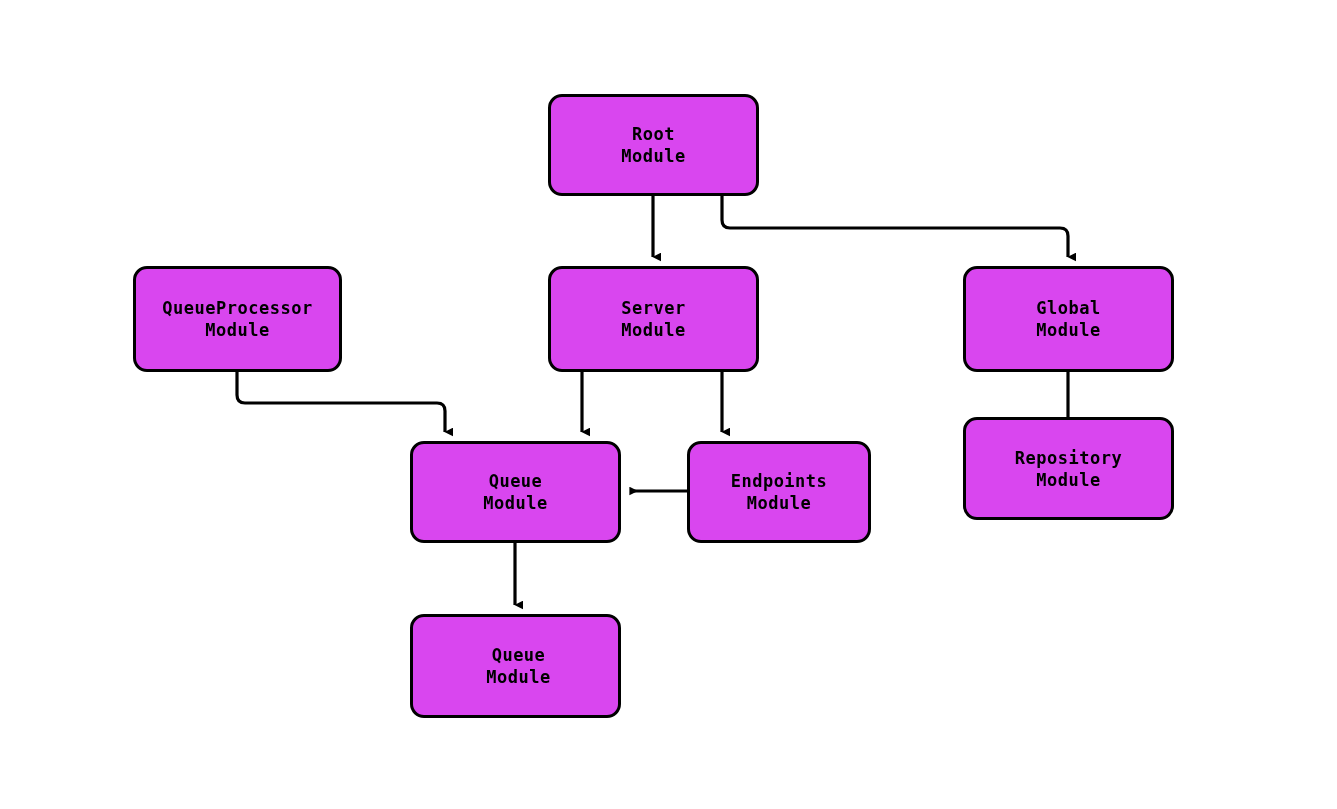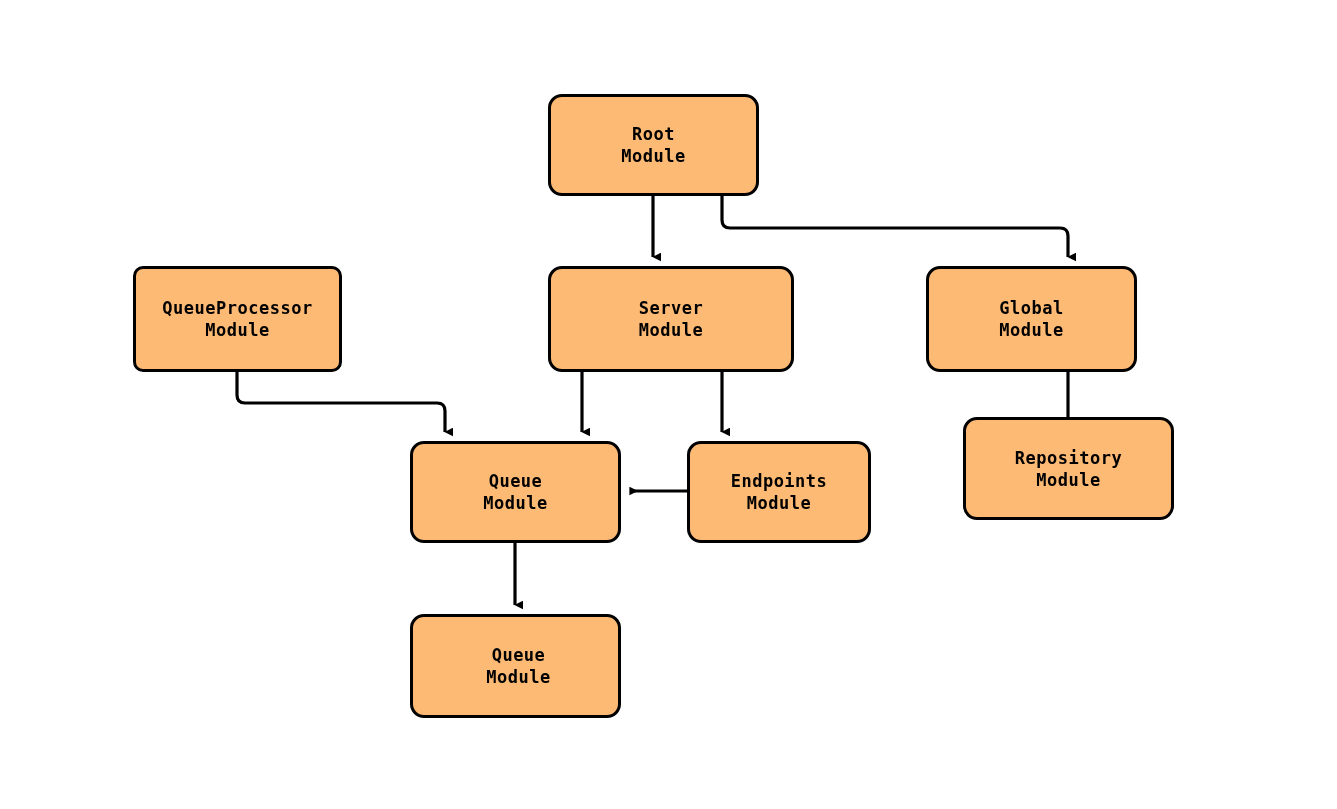--- a/index.html
+++ b/index.html
@@ -24,21 +24,21 @@
     position: absolute;
     left: 0;
     top: 0;
     width: 1337px;
     height: 809px;
     pointer-events: none;
   }
   .node {
     position: absolute;
     box-sizing: border-box;
-    background: #fdba74;
+    background: #d946ef;
     border: 3px solid #000000;
     border-radius: 14px;
     display: flex;
     flex-direction: column;
     align-items: center;
     justify-content: center;
     z-index: 2;
   }
   .node-label {
     font-family: "DejaVu Sans Mono", "Liberation Mono", monospace;
@@ -84,31 +84,31 @@
 
       <path d="M 515 543 L 515 605" marker-end="url(#arrowhead-down)"></path>
     </g>
   </svg>
 
   <div class="node" style="left:548px; top:94px; width:211px; height:102px;">
     <div class="node-label">Root</div>
     <div class="node-label">Module</div>
   </div>
 
-  <div class="node" style="left:133px; top:266px; width:209px; height:106px;border-radius:10px;">
+  <div class="node" style="left:133px; top:266px; width:209px; height:106px;">
     <div class="node-label">QueueProcessor</div>
     <div class="node-label">Module</div>
   </div>
 
-  <div class="node" style="left:548px; top:266px; width:246px; height:106px;">
+  <div class="node" style="left:548px; top:266px; width:211px; height:106px;">
     <div class="node-label">Server</div>
     <div class="node-label">Module</div>
   </div>
 
-  <div class="node" style="left:926px; top:266px; width:211px; height:106px;">
+  <div class="node" style="left:963px; top:266px; width:211px; height:106px;">
     <div class="node-label">Global</div>
     <div class="node-label">Module</div>
   </div>
 
   <div class="node" style="left:410px; top:441px; width:211px; height:102px;">
     <div class="node-label">Queue</div>
     <div class="node-label">Module</div>
   </div>
 
   <div class="node" style="left:687px; top:441px; width:184px; height:102px;">

